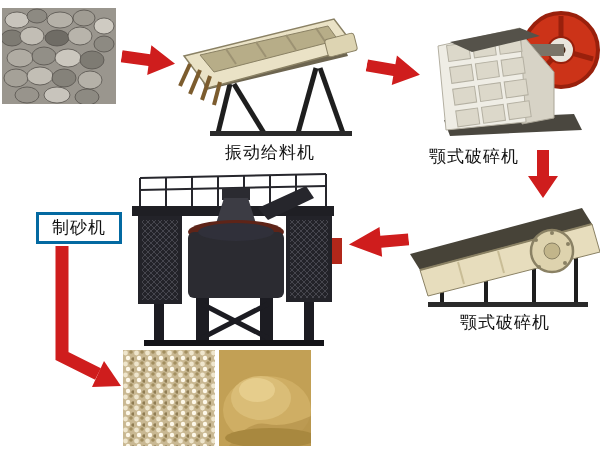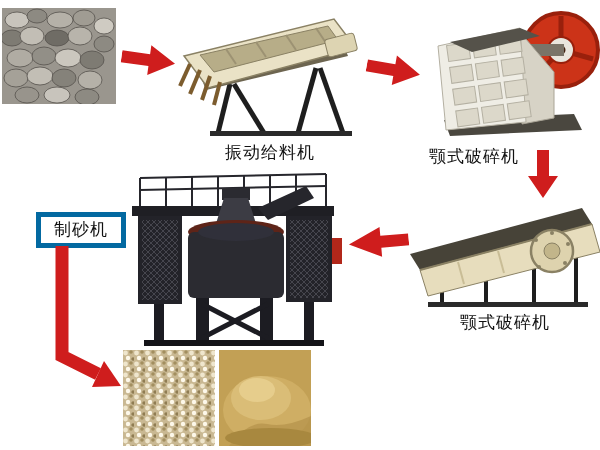--- a/index.html
+++ b/index.html
@@ -11,21 +11,21 @@
     background:var(--background,#ffffff); overflow:hidden;
   }
   .abs { position:absolute; }
   figure.img { display:block; }
   figure.img svg { display:block; }
   .label {
     font-size:17px; line-height:1.2; color:var(--label-text,#111);
     text-align:center; letter-spacing:1px; white-space:nowrap;
   }
   .label-box {
-    display:inline-block; border:5px solid #0369a1;
+    display:inline-block; border:3px solid #0369a1;
     padding:3px 13px; background:#fff;
   }
   .arrow svg .arr { fill:var(--arrow-red,#cf1d1d); }
   .arrow svg .arr-stroke { stroke:var(--arrow-red,#cf1d1d); fill:none; }
 </style>
 </head>
 <body>
 
 <div class="canvas">
 

